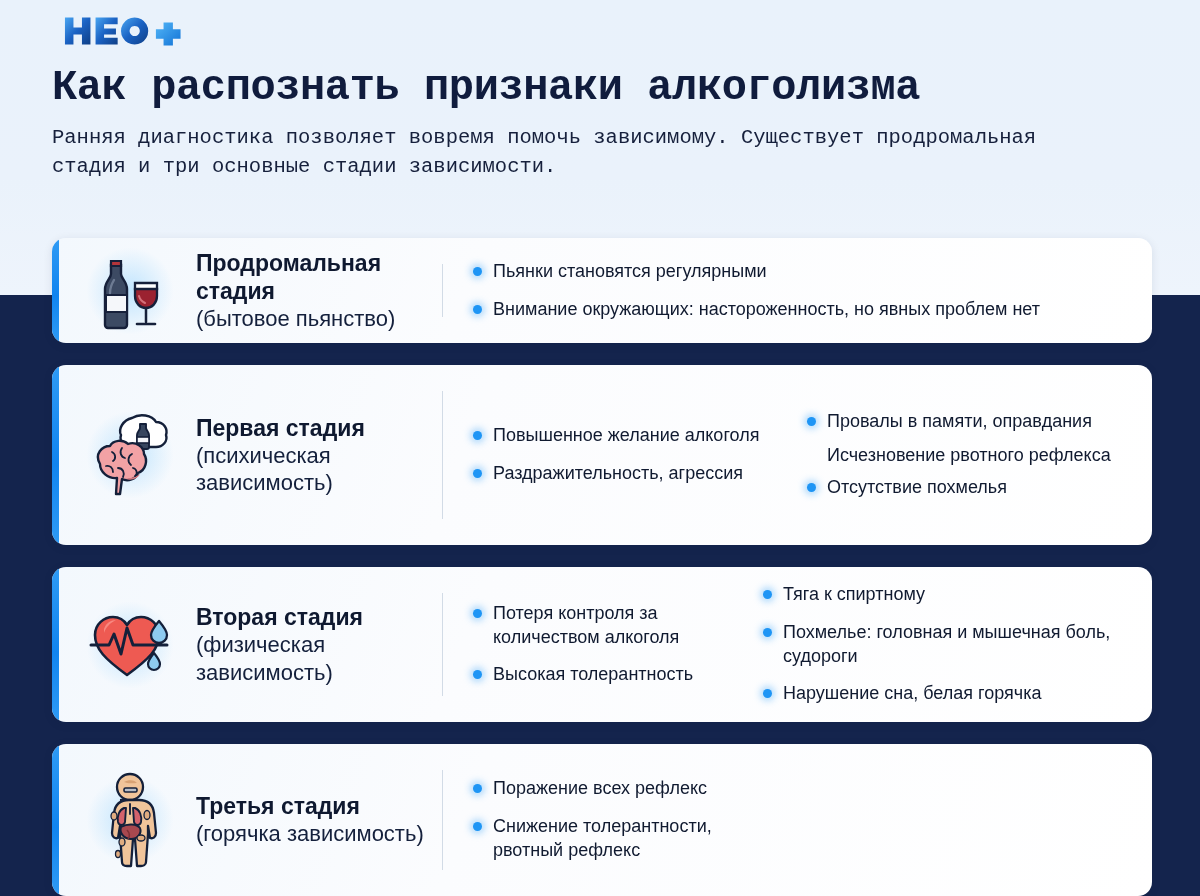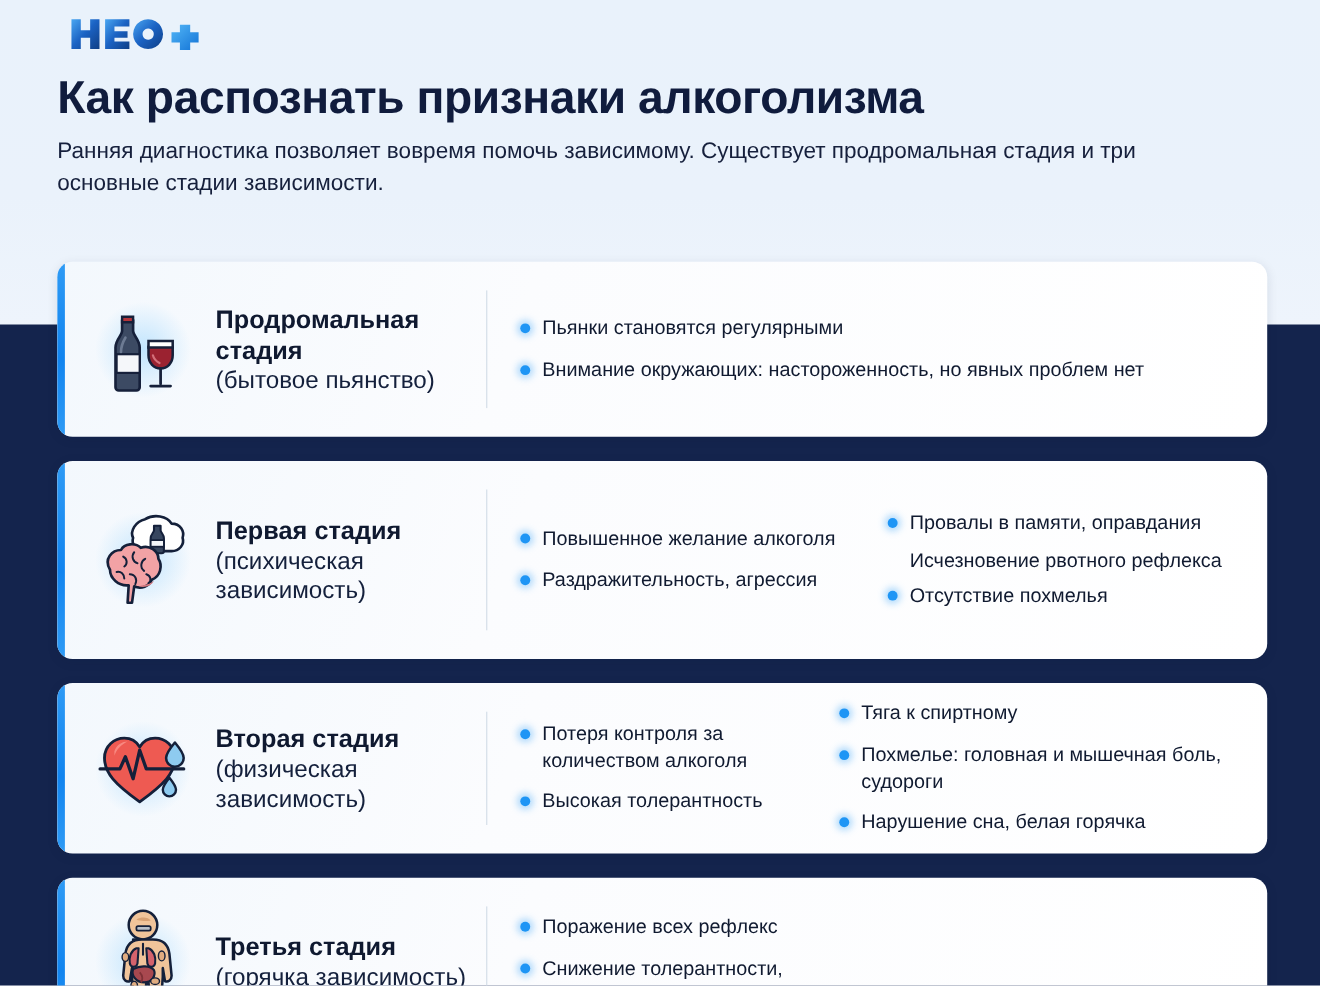--- a/index.html
+++ b/index.html
@@ -37,20 +37,21 @@
     z-index: 0;
   }
 
   
   .header {
     position: absolute;
     left: 0; top: 0;
     width: 1200px;
     z-index: 3;
     padding: 14px 52px 0 52px;
+    font-family: Liberation Mono, monospace;
   }
 
   .logo {
     display: block;
     height: 34px;
     margin-bottom: 18px;
   }
 
   .page-title {
     font-size: 42px;
@@ -91,21 +92,21 @@
 
   .card::before {
     content: "";
     position: absolute;
     left: 0; top: 0; bottom: 0;
     width: 7px;
     background: linear-gradient(180deg,#2f9bf5 0%, #1184ef 55%, #2f9bf5 100%);
     border-radius: 14px 0 0 14px;
   }
 
-  .card-1 { height: 159px; }
+  .card-1 { height: 105px; }
   .card-2 { height: 180px; }
   .card-3 { height: 155px; }
   .card-4 { height: 152px; }
 
   
   .card-left {
     display: flex;
     align-items: center;
     flex: 0 0 390px;
     padding-left: 26px;

